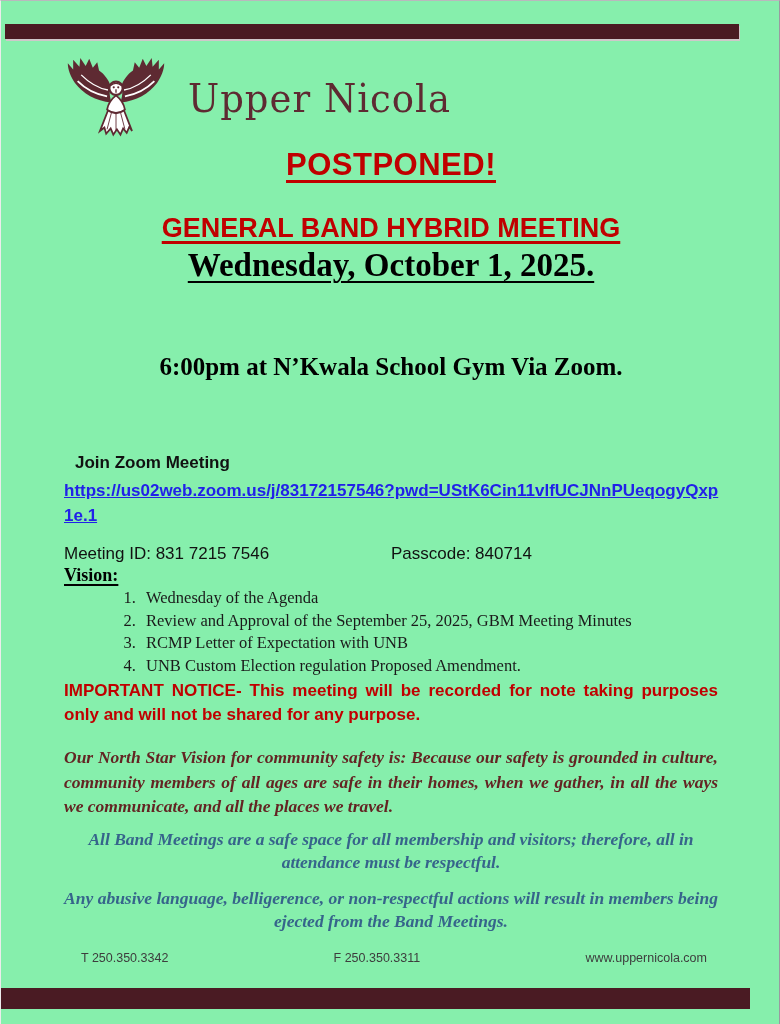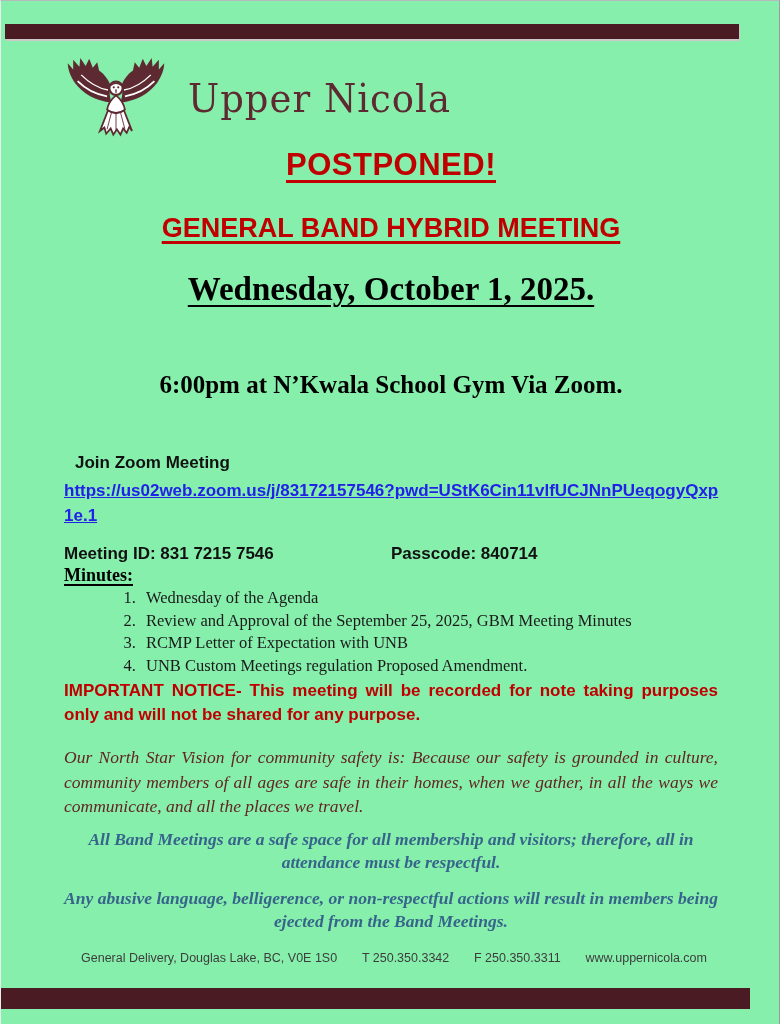--- a/index.html
+++ b/index.html
@@ -20,57 +20,57 @@
   .center{position:absolute;left:0;width:780px;text-align:center;}
   .postponed{
     top:146px;font-family:"Liberation Sans",sans-serif;font-weight:bold;font-size:31px;color:#c00000;
     text-decoration:underline;text-decoration-thickness:3px;text-underline-offset:5px;letter-spacing:.5px;
   }
   .meeting-title{
     top:212px;font-family:"Liberation Sans",sans-serif;font-weight:bold;font-size:27px;color:#c00000;
     text-decoration:underline;text-decoration-thickness:2.5px;text-underline-offset:4px;
   }
   .date{
-    top:270px;font-weight:bold;font-size:33px;color:#000;
+    top:246px;font-weight:bold;font-size:33px;color:#000;
     text-decoration:underline;text-decoration-thickness:2px;text-underline-offset:5px;
   }
   .dinner{top:326px;font-weight:bold;font-size:25px;color:#000;}
-  .session{top:370px;font-weight:bold;font-size:25px;color:#000;}
+  .session{top:352px;font-weight:bold;font-size:25px;color:#000;}
   .join-heading{top:412px;font-weight:bold;font-size:20px;color:#000;}
   .join-label{
     position:absolute;left:74px;top:452px;
     font-family:"Liberation Sans",sans-serif;font-weight:bold;font-size:17px;color:#111;
   }
   .zoom-link{
     position:absolute;left:63px;top:477px;width:662px;display:block;
     font-family:"Liberation Sans",sans-serif;font-weight:bold;font-size:17px;line-height:25px;
     color:#2121e8;text-decoration:underline;overflow-wrap:anywhere;word-break:break-all;
   }
   .meeting-row{
     position:absolute;left:63px;top:543px;width:660px;height:20px;
-    font-family:"Liberation Sans",sans-serif;font-weight:bold;font-size:17px;color:#111;
+    font-family:"Liberation Sans",sans-serif;font-weight:normal;font-size:17px;color:#111;
   }
   .passcode{position:absolute;left:327px;top:0;}
   .agenda-heading{
     position:absolute;left:63px;top:564px;font-weight:bold;font-size:18px;color:#000;
     text-decoration:underline;text-decoration-thickness:2px;text-underline-offset:3px;
   }
   ol.agenda{
     position:absolute;left:63px;top:586px;margin:0;padding:0 0 0 76px;width:580px;
     font-size:16.5px;color:#1a1a1a;line-height:22.5px;
   }
   ol.agenda li{padding-left:6px;}
   .notice{
     position:absolute;left:63px;top:678px;width:654px;
     font-family:"Liberation Sans",sans-serif;font-weight:bold;font-size:17px;line-height:24px;
     color:#c00000;text-align:justify;
   }
   .vision{
     position:absolute;left:63px;top:744px;width:654px;
-    font-weight:normal;font-style:italic;font-size:17.5px;line-height:24.5px;
+    font-weight:bold;font-style:italic;font-size:17.5px;line-height:24.5px;
     color:#632423;text-align:justify;
   }
   .blue-para{
     position:absolute;left:63px;width:654px;
     font-weight:bold;font-style:italic;font-size:17.5px;line-height:23px;
     color:#36648b;text-align:center;
   }
   .safe-space{top:827px;}
   .conduct{top:886px;}
   .footer{
@@ -125,42 +125,41 @@
 
   <div class="join-label">Join Zoom Meeting</div>
 
   <a class="zoom-link" href="#" title="https://us02web.zoom.us/j/83172157546?pwd=UStK6Cin11vlfUCJNnPUeqogyQxp1e.1">https://us02web.zoom.us/j/83172157546?pwd=UStK6Cin11vlfUCJNnPUeqogyQxp1e.1</a>
 
   <div class="meeting-row">
     <span>Meeting ID: 831 7215 7546</span>
     <span class="passcode">Passcode: 840714</span>
   </div>
 
-  <div class="agenda-heading">Minutes:</div>
+  <div class="agenda-heading">Vision:</div>
 
   <ol class="agenda">
     <li>Wednesday of the Agenda</li>
     <li>Review and Approval of the September 25, 2025, GBM Meeting Minutes</li>
     <li>RCMP Letter of Expectation with UNB</li>
-    <li>UNB Custom Meetings regulation Proposed Amendment.</li>
+    <li>UNB Custom Election regulation Proposed Amendment.</li>
   </ol>
 
   <div class="notice">
     <span>IMPORTANT NOTICE-</span>
     <span>This meeting will be recorded for note taking purposes only and will not be shared for any purpose.</span>
   </div>
 
   <div class="vision">Our North Star Vision for community safety is: Because our safety is grounded in culture, community members of all ages are safe in their homes, when we gather, in all the ways we communicate, and all the places we travel.</div>
 
   <div class="blue-para conduct">Any abusive language, belligerence, or non-respectful actions will result in members being ejected from the Band Meetings.</div>
 
   <div class="blue-para safe-space">All Band Meetings are a safe space for all membership and visitors; therefore, all in attendance must be respectful.</div>
 
   <div class="footer">
-    <span>General Delivery, Douglas Lake, BC, V0E 1S0</span>
     <span>T 250.350.3342</span>
     <span>F 250.350.3311</span>
     <span>www.uppernicola.com</span>
   </div>
 
   <div class="bar bar-bottom"></div>
 
 </div>
 
 </body></html>

